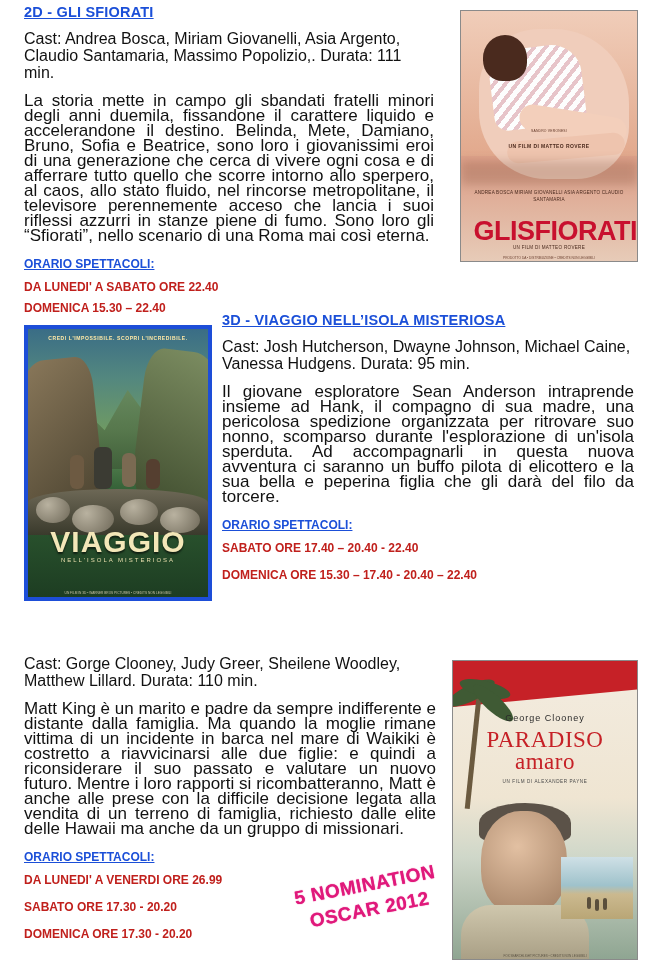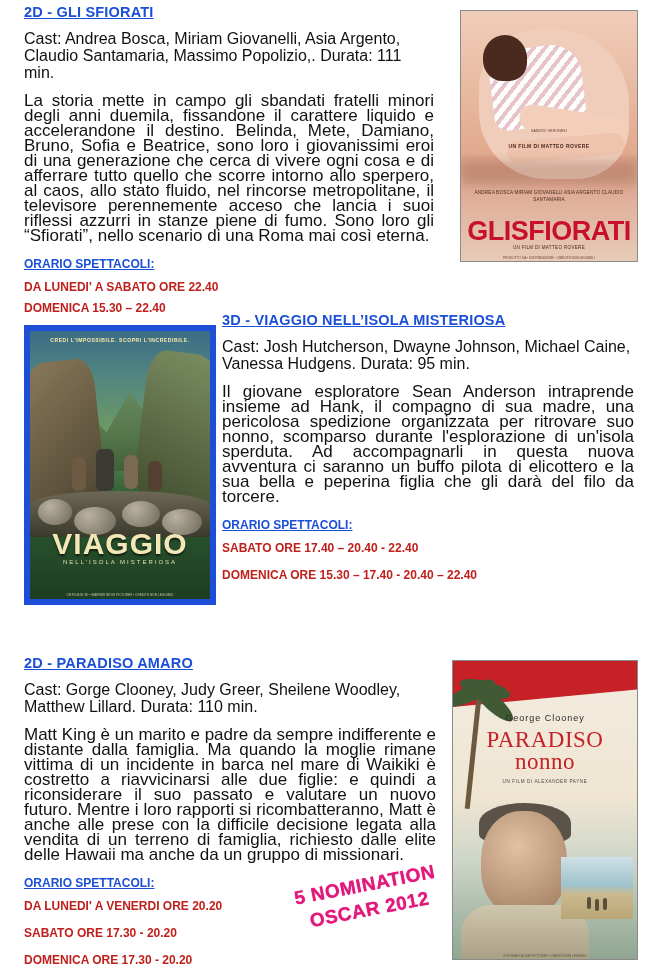--- a/index.html
+++ b/index.html
@@ -79,21 +79,21 @@
     background: #f3d9cf;
   }
 
   
   #poster-viaggio {
     position: absolute;
     left: 24px;
     top: 325px;
     width: 180px;
     height: 268px;
-    border: 6px solid #1d4ed8;
+    border: 4px solid #1d4ed8;
     overflow: hidden;
     background: #143b1c;
   }
   #section-viaggio {
     position: absolute;
     left: 222px;
     top: 312px;
     width: 412px;
   }
 
@@ -200,21 +200,21 @@
     left: 4px; right: 4px; top: 178px;
     text-align: center;
     font-size: 4.6px;
     color: #4a2a1e;
     letter-spacing: .2px;
     line-height: 7px;
   }
   .p1-title {
     position: absolute;
     left: 0; right: 0; top: 205px;
-    text-align: center;
+    text-align: right;
     font-family: "Liberation Sans", sans-serif;
     font-weight: bold;
     font-size: 27px;
     color: #c8102e;
     letter-spacing: -0.5px;
   }
   .p1-sub {
     position: absolute;
     left: 0; right: 0; top: 234px;
     text-align: center;
@@ -405,40 +405,39 @@
   <div id="section-viaggio">
     <div class="film-title">3D - VIAGGIO NELL’ISOLA MISTERIOSA</div>
     <div class="cast">Cast: Josh Hutcherson, Dwayne Johnson, Michael Caine, Vanessa Hudgens. Durata: 95 min.</div>
     <div class="synopsis">Il giovane esploratore Sean Anderson intraprende insieme ad Hank, il compagno di sua madre, una pericolosa spedizione organizzata per ritrovare suo nonno, scomparso durante l'esplorazione di un'isola sperduta. Ad accompagnarli in questa nuova avventura ci saranno un buffo pilota di elicottero e la sua bella e peperina figlia che gli darà del filo da torcere.</div>
     <div class="orario-label">ORARIO SPETTACOLI:</div>
     <div class="showtime spaced">SABATO ORE 17.40 – 20.40 - 22.40</div>
     <div class="showtime spaced">DOMENICA ORE 15.30 – 17.40 - 20.40 – 22.40</div>
   </div>
 
   <div id="section-paradiso">
-    <div class="film-title">2D - PARADISO AMARO</div>
     <div class="cast">Cast: Gorge Clooney, Judy Greer, Sheilene Woodley, Matthew Lillard. Durata: 110 min.</div>
     <div class="synopsis">Matt King è un marito e padre da sempre indifferente e distante dalla famiglia. Ma quando la moglie rimane vittima di un incidente in barca nel mare di Waikiki è costretto a riavvicinarsi alle due figlie: e quindi a riconsiderare il suo passato e valutare un nuovo futuro. Mentre i loro rapporti si ricombatteranno, Matt è anche alle prese con la difficile decisione legata alla vendita di un terreno di famiglia, richiesto dalle elite delle Hawaii ma anche da un gruppo di missionari.</div>
     <div class="orario-label">ORARIO SPETTACOLI:</div>
-    <div class="showtime spaced">DA LUNEDI' A VENERDI ORE 20.20</div>
+    <div class="showtime spaced">DA LUNEDI' A VENERDI ORE 26.99</div>
     <div class="showtime spaced">SABATO ORE 17.30 - 20.20</div>
     <div class="showtime spaced">DOMENICA ORE  17.30 - 20.20</div>
   </div>
 
   <div id="poster-paradiso">
     <div class="p3-bg"></div>
     <div class="p3-red"></div>
     <div class="p3-palm-trunk"></div>
     <div class="p3-palm-leaf" style="left:-8px; top:24px; transform:rotate(-26deg);"></div>
     <div class="p3-palm-leaf" style="left:6px; top:20px; transform:rotate(14deg);"></div>
     <div class="p3-palm-leaf" style="left:14px; top:34px; transform:rotate(42deg);"></div>
     <div class="p3-star">George Clooney</div>
     <div class="p3-title">
       <span>PARADISO</span><br>
-      <span>nonno</span>
+      <span>amaro</span>
     </div>
     <div class="p3-tag">UN FILM DI ALEXANDER PAYNE</div>
     <div class="p3-hair"></div>
     <div class="p3-face"></div>
     <div class="p3-shirt"></div>
     <div class="p3-beach">
       <div class="p3-walker" style="left:26px; top:40px;"></div>
       <div class="p3-walker" style="left:34px; top:42px;"></div>
       <div class="p3-walker" style="left:42px; top:41px;"></div>
     </div>

